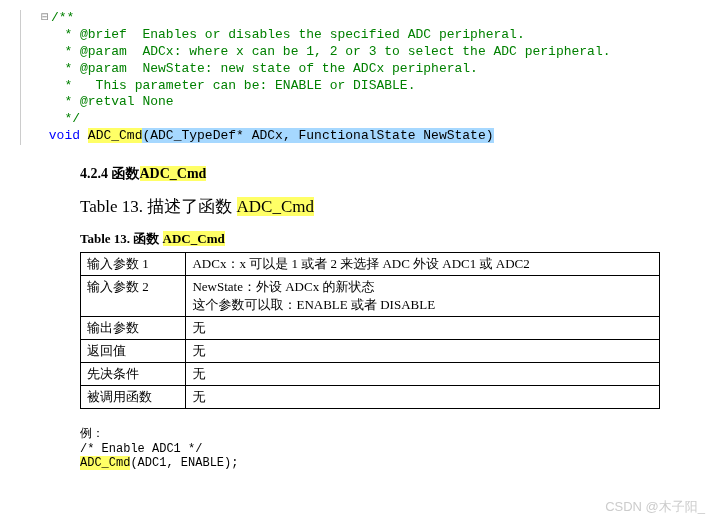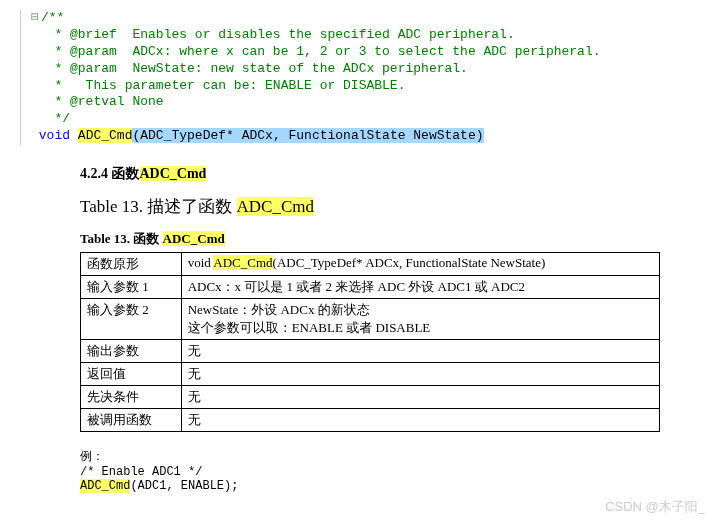--- a/index.html
+++ b/index.html
@@ -10,21 +10,21 @@
     background: #fff;
     color: #000;
     width: 666px;
   }
   .code-editor {
     font-family: "Courier New", monospace;
     font-size: 13px;
     line-height: 1.3;
     white-space: pre;
     border-left: 1px solid #ccc;
-    padding-left: 10px;
+    padding-left: 20px;
     margin-bottom: 20px;
   }
   .gutter-mark {
     color: #999;
     display: inline-block;
     width: 10px;
   }
   .green { color: #008000; }
   .blue { color: #0000ff; }
   .hl-yellow { background: #ffff66; }
@@ -93,24 +93,20 @@
   <span>Table 13.  描述了函数 </span><span class="hl-yellow">ADC_Cmd</span>
 </div>
 
 <div class="table-caption">
   <span>Table 13.  函数 </span><span class="hl-yellow">ADC_Cmd</span>
 </div>
 
 <table class="info">
   <tbody>
   <tr>
-    <td>函数原形</td>
-    <td><span>void </span><span class="hl-yellow">ADC_Cmd</span><span>(ADC_TypeDef* ADCx, FunctionalState NewState)</span></td>
-  </tr>
-  <tr>
     <td>输入参数 1</td>
     <td>ADCx：x 可以是 1 或者 2 来选择 ADC 外设 ADC1 或 ADC2</td>
   </tr>
   <tr>
     <td>输入参数 2</td>
     <td style="white-space:pre-line;">NewState：外设 ADCx 的新状态
 这个参数可以取：ENABLE 或者 DISABLE</td>
   </tr>
   <tr>
     <td>输出参数</td>

